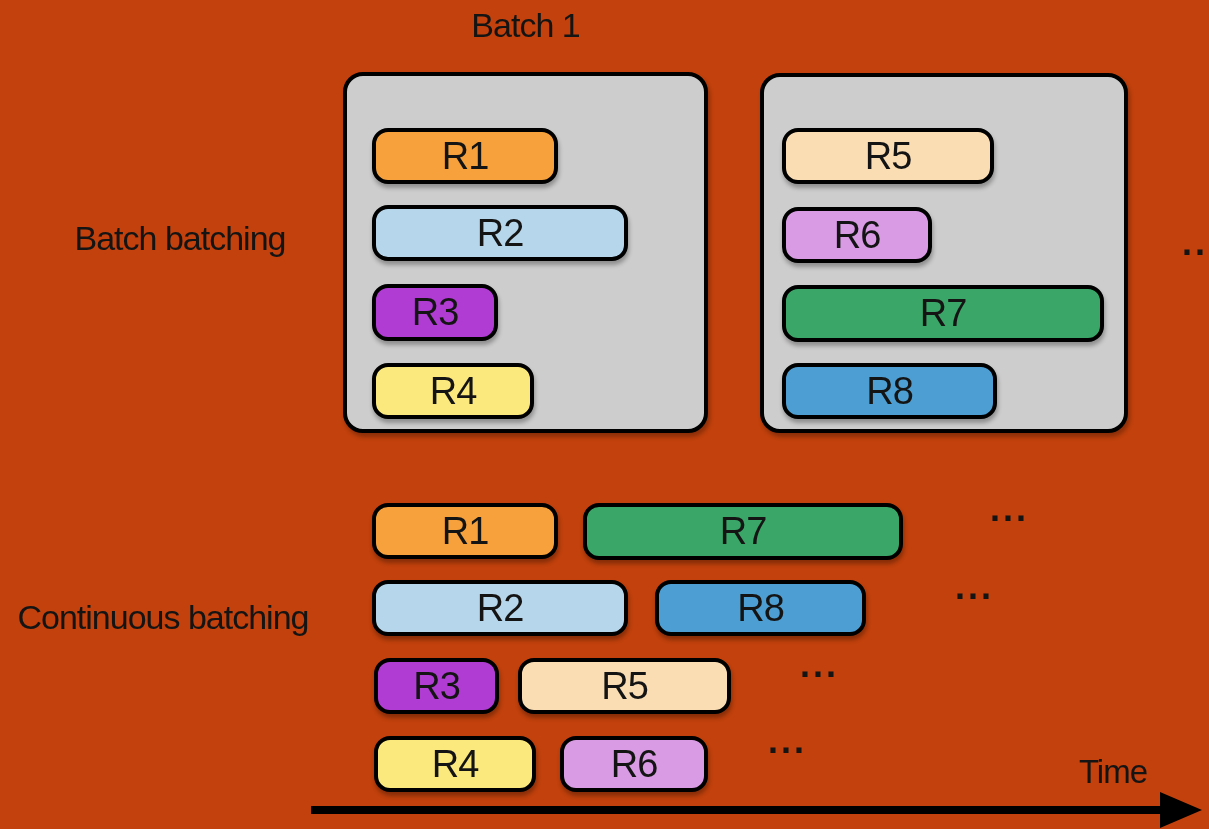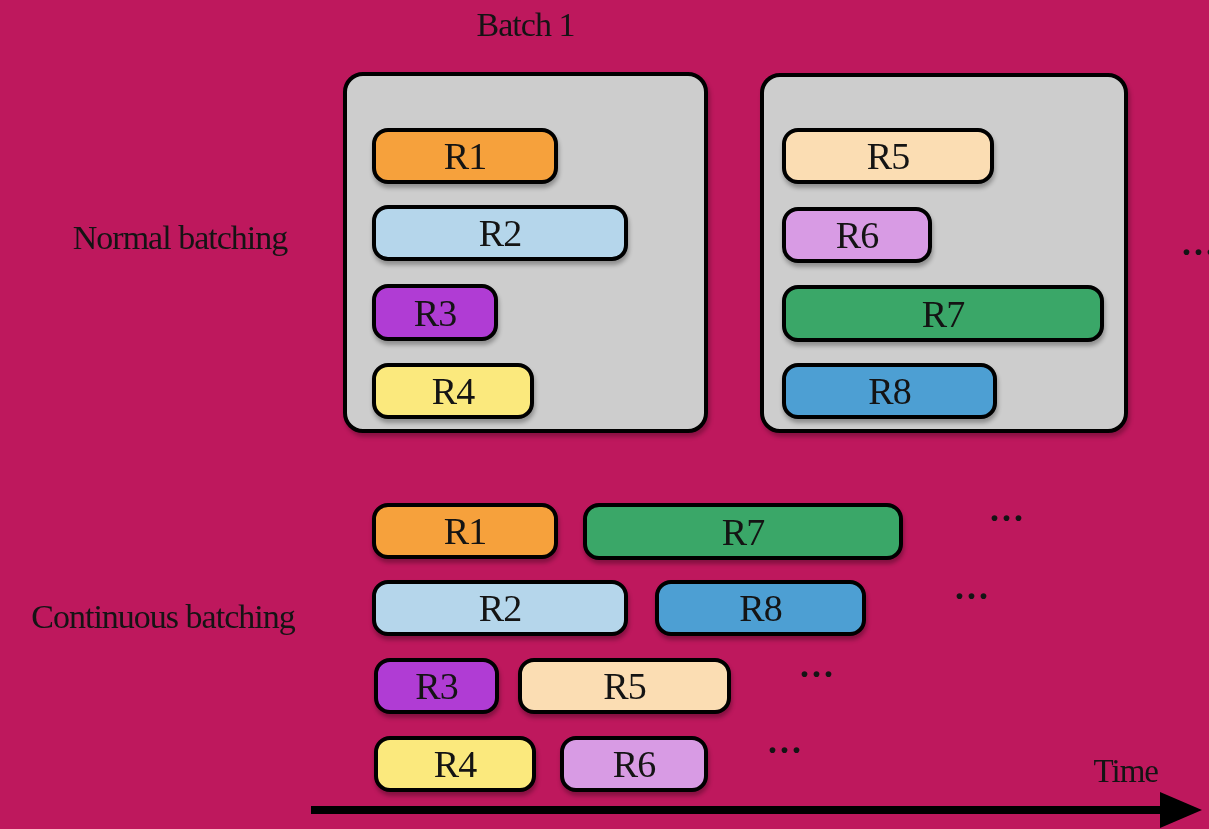--- a/index.html
+++ b/index.html
@@ -1,21 +1,21 @@
 <!DOCTYPE html>
 <html><head>
 <meta charset="utf-8">
 <style>
   html, body { margin: 0; padding: 0; background: #ffffff; }
   #stage {
     position: relative;
     width: 1209px;
     height: 829px;
-    background: #be185d;
-    font-family: Liberation Serif, serif;
+    background: #c2410c;
+    font-family: Liberation Sans, sans-serif;
     color: #141414;
     overflow: hidden;
   }
   .batch-box {
     position: absolute;
     box-sizing: border-box;
     border: 4px solid #000;
     border-radius: 20px;
     box-shadow: 2px 4px 4px rgba(0,0,0,0.28);
   }
@@ -52,21 +52,21 @@
     position: absolute;
     font-size: 36px;
     font-weight: bold;
     letter-spacing: 3px;
     color: #141414;
   }
   .time-label {
     position: absolute;
     font-size: 33px;
     letter-spacing: -1px;
-    text-align: right;
+    text-align: center;
     color: #141414;
   }
   .arrow-line {
     position: absolute;
     left: 311px;
     top: 806px;
     width: 852px;
     height: 8px;
     background: #000;
   }
@@ -81,21 +81,21 @@
     border-left: 42px solid #000;
   }
 </style>
 </head>
 <body>
 
 <div id="stage">
 
   <div class="batch-title" style="left:343px; top:6px; width:365px;">Batch 1</div>
 
-  <div class="side-label" style="left:35px; top:219px; width:290px;">Normal batching</div>
+  <div class="side-label" style="left:35px; top:219px; width:290px;">Batch batching</div>
 
   <div class="batch-box" style="left: 343px; top: 72px; width: 365px; height: 361px; background-color: rgb(205, 205, 205);"></div>
   <div class="batch-box" style="left: 760px; top: 73px; width: 368px; height: 360px; background-color: rgb(205, 205, 205);"></div>
 
   <div class="pill" style="left: 372px; top: 108px; width: 186px; height: 56px; background-color: rgb(246, 161, 60);">R1</div>
   <div class="pill" style="left: 372px; top: 185px; width: 256px; height: 56px; background-color: rgb(181, 214, 235);">R2</div>
   <div class="pill" style="left: 372px; top: 264px; width: 126px; height: 57px; background-color: rgb(176, 60, 212);">R3</div>
   <div class="pill" style="left: 372px; top: 343px; width: 162px; height: 56px; background-color: rgb(251, 233, 125);">R4</div>
 
   <div class="pill" style="left: 782px; top: 108px; width: 212px; height: 56px; background-color: rgb(251, 221, 179);">R5</div>

